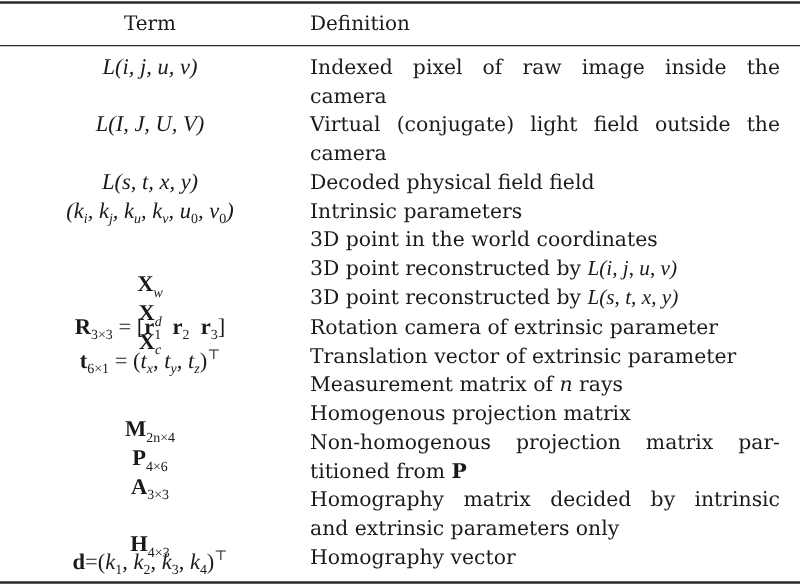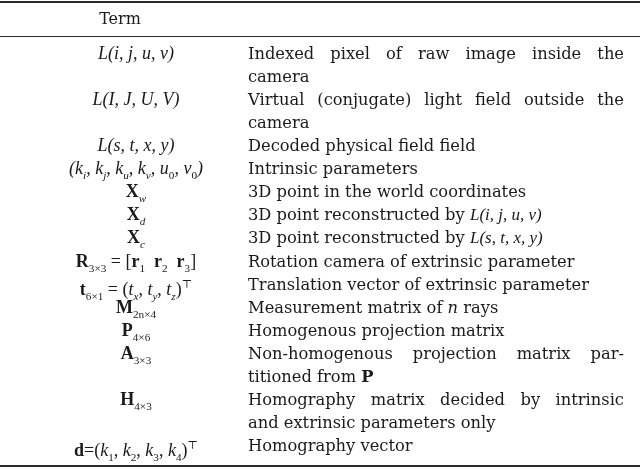--- a/index.html
+++ b/index.html
@@ -7,34 +7,35 @@
          font-family: "DejaVu Serif", "Liberation Serif", serif; color: #1a1a1a; }
   .table { position: absolute; left: 0; top: 0; width: 640px; }
   .rule-top { position: absolute; left: 0; top: 1px; width: 640px; height: 2px; background: #2a2a2a; }
   .rule-mid { position: absolute; left: 0; top: 36px; width: 640px; height: 1px; background: #2a2a2a; }
   .rule-bot { position: absolute; left: 0; top: 465px; width: 640px; height: 2px; background: #2a2a2a; }
   .header { position: absolute; top: 9px; left: 0; width: 640px; height: 22px; font-size: 16px; }
   .h-term { position: absolute; left: 0; width: 240px; text-align: center; }
   .h-def { position: absolute; left: 248px; }
   .row { position: absolute; left: 0; width: 640px; font-size: 16.3px; line-height: 23px; }
   .term { position: absolute; left: 0; width: 240px; text-align: center; font-style: italic;
-          font-family: "Liberation Serif", "DejaVu Serif", serif; font-size: 18px; padding-left: 16px; }
-  .term.bold { font-style: normal; font-weight: bold; }
+          font-family: "Liberation Serif", "DejaVu Serif", serif; font-size: 18px; }
+  .term.bold { font-style: normal; font-weight: bold; margin-top: 36px; }
   .def { position: absolute; left: 248px; width: 376px; text-align: justify; }
   .def .line { display: block; white-space: nowrap; }
   .def .line.just { text-align: justify; text-align-last: justify; white-space: normal; }
   sub, sup { font-size: 0.62em; }
 </style>
 </head>
 <body>
 
 <div class="table">
   <div class="rule-top"></div>
   <div class="header">
     <span class="h-term">Term</span>
+    <span class="h-def">Definition</span>
   </div>
   <div class="rule-mid"></div>
 
   <div class="row" style="top:42px">
     <span class="term"><span>L</span><span style="font-style:italic">(i, j, u, v)</span></span>
     <div class="def">
       <span class="line just">Indexed pixel of raw image inside the</span>
       <span class="line">camera</span>
     </div>
   </div>

